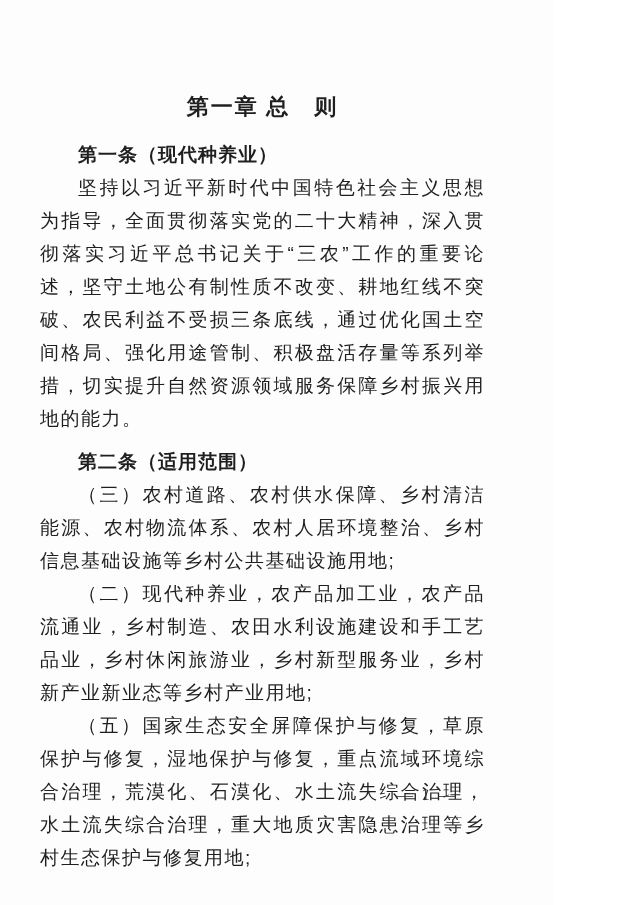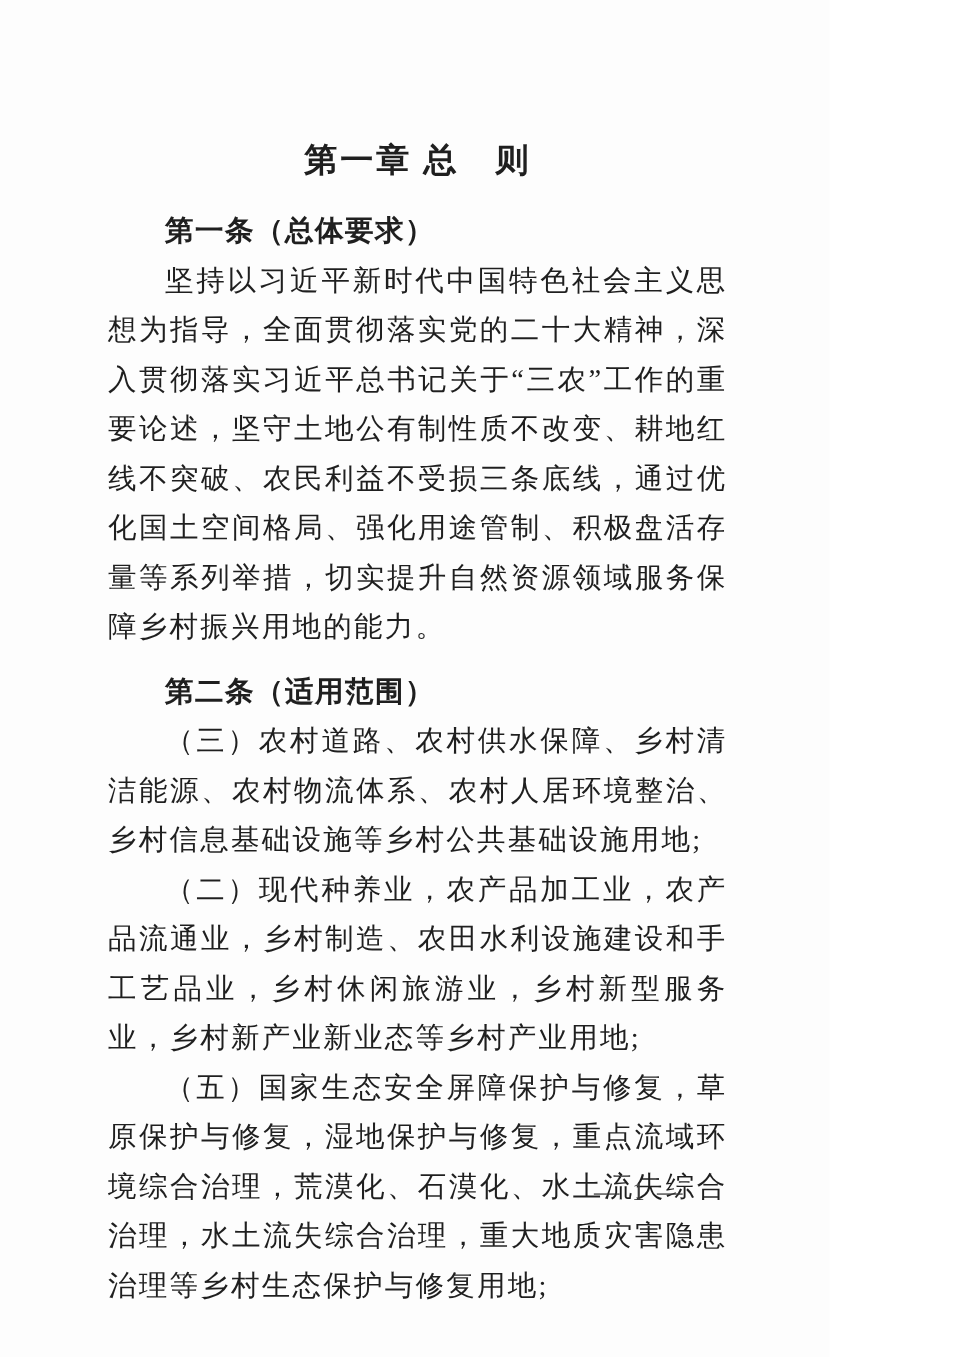--- a/index.html
+++ b/index.html
@@ -6,21 +6,21 @@
     margin: 0;
     padding: 0;
     background: #ffffff;
   }
   .page {
     position: relative;
     width: 553px;
     height: 905px;
     background: #fdfdfd;
     box-sizing: border-box;
-    padding: 92px 68px 0 72px;
+    padding: 92px 68px 0 40px;
     overflow: hidden;
     color: #1f1f1f;
     font-family: "Liberation Serif", serif;
   }
   .chapter-title {
     margin: 0 0 16px 0;
     text-align: center;
     font-size: 22px;
     font-weight: 700;
     letter-spacing: 2px;
@@ -36,40 +36,40 @@
     letter-spacing: 1px;
     font-family: "Liberation Sans", sans-serif;
   }
   .body-para {
     margin: 0;
     font-size: 19px;
     line-height: 33px;
     text-indent: 2em;
     text-align: justify;
     letter-spacing: 1.5px;
-    font-family: Liberation Serif, serif;
+    font-family: Liberation Sans, sans-serif;
   }
   .page-number {
     position: absolute;
     right: 96px;
     top: 785px;
     font-size: 17px;
     letter-spacing: 2px;
     color: #3a3a3a;
     font-family: "Liberation Serif", serif;
   }
 </style>
 </head>
 <body>
 
 <div class="page">
 
   <h1 class="chapter-title">第一章 总　则</h1>
 
-  <h2 class="article-heading">第一条（总体要求）</h2>
+  <h2 class="article-heading">第一条（现代种养业）</h2>
 
   <p class="body-para">坚持以习近平新时代中国特色社会主义思想为指导，全面贯彻落实党的二十大精神，深入贯彻落实习近平总书记关于“三农”工作的重要论述，坚守土地公有制性质不改变、耕地红线不突破、农民利益不受损三条底线，通过优化国土空间格局、强化用途管制、积极盘活存量等系列举措，切实提升自然资源领域服务保障乡村振兴用地的能力。</p>
 
   <h2 class="article-heading">第二条（适用范围）</h2>
 
 
   <p class="body-para">（三）农村道路、农村供水保障、乡村清洁能源、农村物流体系、农村人居环境整治、乡村信息基础设施等乡村公共基础设施用地;</p>
 
   <p class="body-para">（二）现代种养业，农产品加工业，农产品流通业，乡村制造、农田水利设施建设和手工艺品业，乡村休闲旅游业，乡村新型服务业，乡村新产业新业态等乡村产业用地;</p>
 

